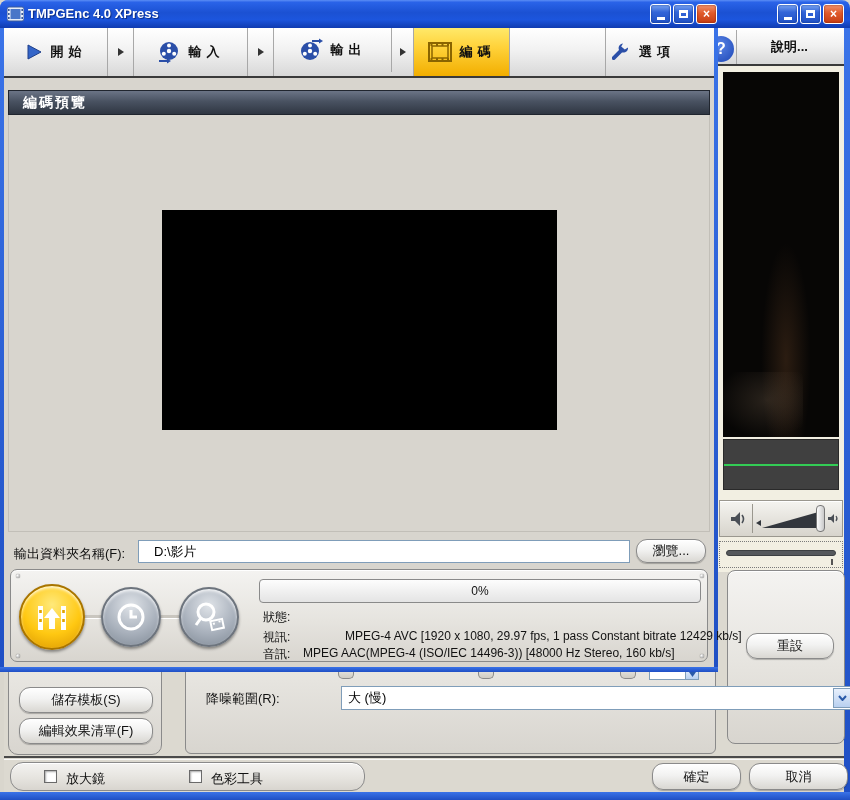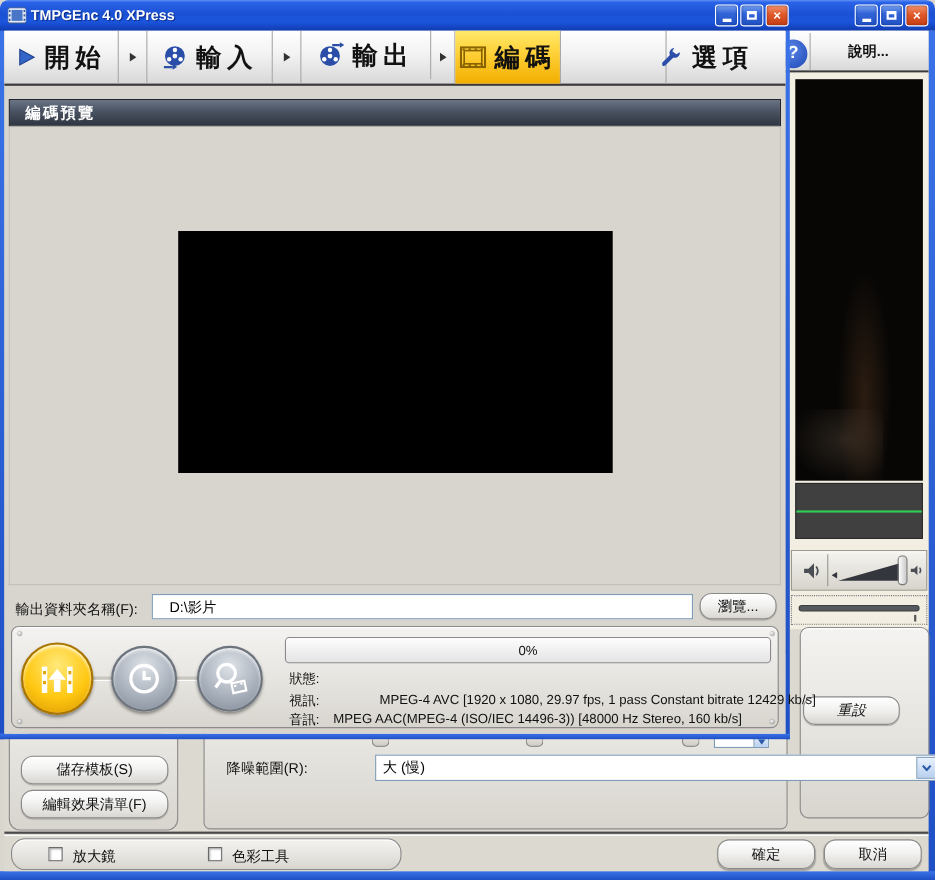--- a/index.html
+++ b/index.html
@@ -15,21 +15,21 @@
   .winbtn { width:21px; height:20px; border:1px solid #fff; border-radius:3px; color:#fff;
             display:flex; align-items:center; justify-content:center; font-size:12px; font-weight:bold;
             background:linear-gradient(180deg,#7aa4f0 0%,#3365d8 40%,#2152c4 100%); box-shadow:inset 0 0 2px #0a2a80; }
   .winbtn.close { background:linear-gradient(180deg,#f0936f 0%,#e05a2b 45%,#c63e14 100%); box-shadow:inset 0 0 2px #7a1800; }
   .minglyph { width:8px; height:3px; background:#fff; margin-top:9px; }
   .maxglyph { width:9px; height:8px; border:2px solid #fff; border-top-width:3px; }
 
   
   .toolbar { background:linear-gradient(180deg,#ffffff 0%,#f2f2f2 45%,#d8d8d8 100%); border-bottom:2px solid #3a3a3a; }
   .tbtn { display:flex; align-items:center; justify-content:center; gap:8px; border-right:1px solid #a8a8a8;
-          font-size:23px; font-weight:bold; color:#111; letter-spacing:5px; }
+          font-size:13px; font-weight:bold; color:#111; letter-spacing:5px; }
   .tbtn.sel { background:linear-gradient(180deg,#ffe96a 0%,#ffd23a 40%,#f2ae00 100%);font-family:Liberation Mono, monospace; }
   .tarrow { display:flex; align-items:center; justify-content:center; border-right:1px solid #a8a8a8; }
   .tarrow svg { display:block; }
 
   
   .rbtn { background:linear-gradient(180deg,#ffffff 0%,#f2f2f1 45%,#d9d7d2 100%); border:1px solid #8a8a8a;
           border-radius:11px; display:flex; align-items:center; justify-content:center;
           font-size:13px; color:#111; box-shadow:0 1px 1px rgba(0,0,0,.25), inset 0 1px 0 #fff; }
 
   
@@ -119,21 +119,21 @@
           </svg>
       </div>
     </div>
 
     <div class="abs" style="left:719px;top:541px;width:124px;height:27px;border:1px dotted #7a7a7a;">
       <div class="abs" style="left:6px;top:8px;width:110px;height:6px;border-radius:3px;background:#55585c;border:1px solid #3c3f42;"></div>
       <div class="abs" style="left:111px;top:17px;width:2px;height:6px;background:#555;"></div>
     </div>
 
     <div class="abs groupbox" style="left:727px;top:570px;width:118px;height:174px;border-radius:8px 8px 8px 8px;">
-      <div class="abs rbtn" style="left:2px;top:62px;width:88px;height:26px;font-style:italic;">
+      <div class="abs rbtn" style="left:18px;top:62px;width:88px;height:26px;">
         <span>重設</span>
       </div>
     </div>
 
     <div class="abs groupbox" style="left:8px;top:600px;width:154px;height:155px;border-radius:10px;">
       <div class="abs rbtn" style="left:10px;top:40px;width:134px;height:26px;"></div>
       <div class="abs rbtn" style="left:10px;top:86px;width:134px;height:26px;">
         <span>儲存模板(S)</span>
       </div>
       <div class="abs rbtn" style="left:10px;top:117px;width:134px;height:26px;">
@@ -169,21 +169,21 @@
 
     <div class="abs groupbox" style="left:10px;top:762px;width:355px;height:29px;border-radius:13px;">
       <div class="abs chk" style="left:33px;top:7px;"></div>
       <div class="abs lbl" style="left:55px;top:7px;">放大鏡</div>
       <div class="abs chk" style="left:178px;top:7px;"></div>
       <div class="abs lbl" style="left:200px;top:7px;">色彩工具</div>
     </div>
     <div class="abs rbtn" style="left:652px;top:763px;width:89px;height:27px;">
       <span>確定</span>
     </div>
-    <div class="abs rbtn" style="left:749px;top:763px;width:89px;height:27px;align-items:center;">
+    <div class="abs rbtn" style="left:749px;top:763px;width:99px;height:27px;align-items:center;">
       <span>取消</span>
     </div>
   </div>
 
   <div class="abs" style="left:0;top:0;width:718px;height:672px;z-index:10;">
 
     <div class="abs titlebar tb-round" style="left:0;top:0;width:718px;height:28px;"></div>
     <div class="abs dlg-border" style="left:0;top:28px;width:4px;height:644px;"></div>
     <div class="abs dlg-border" style="left:714px;top:28px;width:4px;height:644px;"></div>
     <div class="abs dlg-border" style="left:0;top:667px;width:718px;height:5px;"></div>

